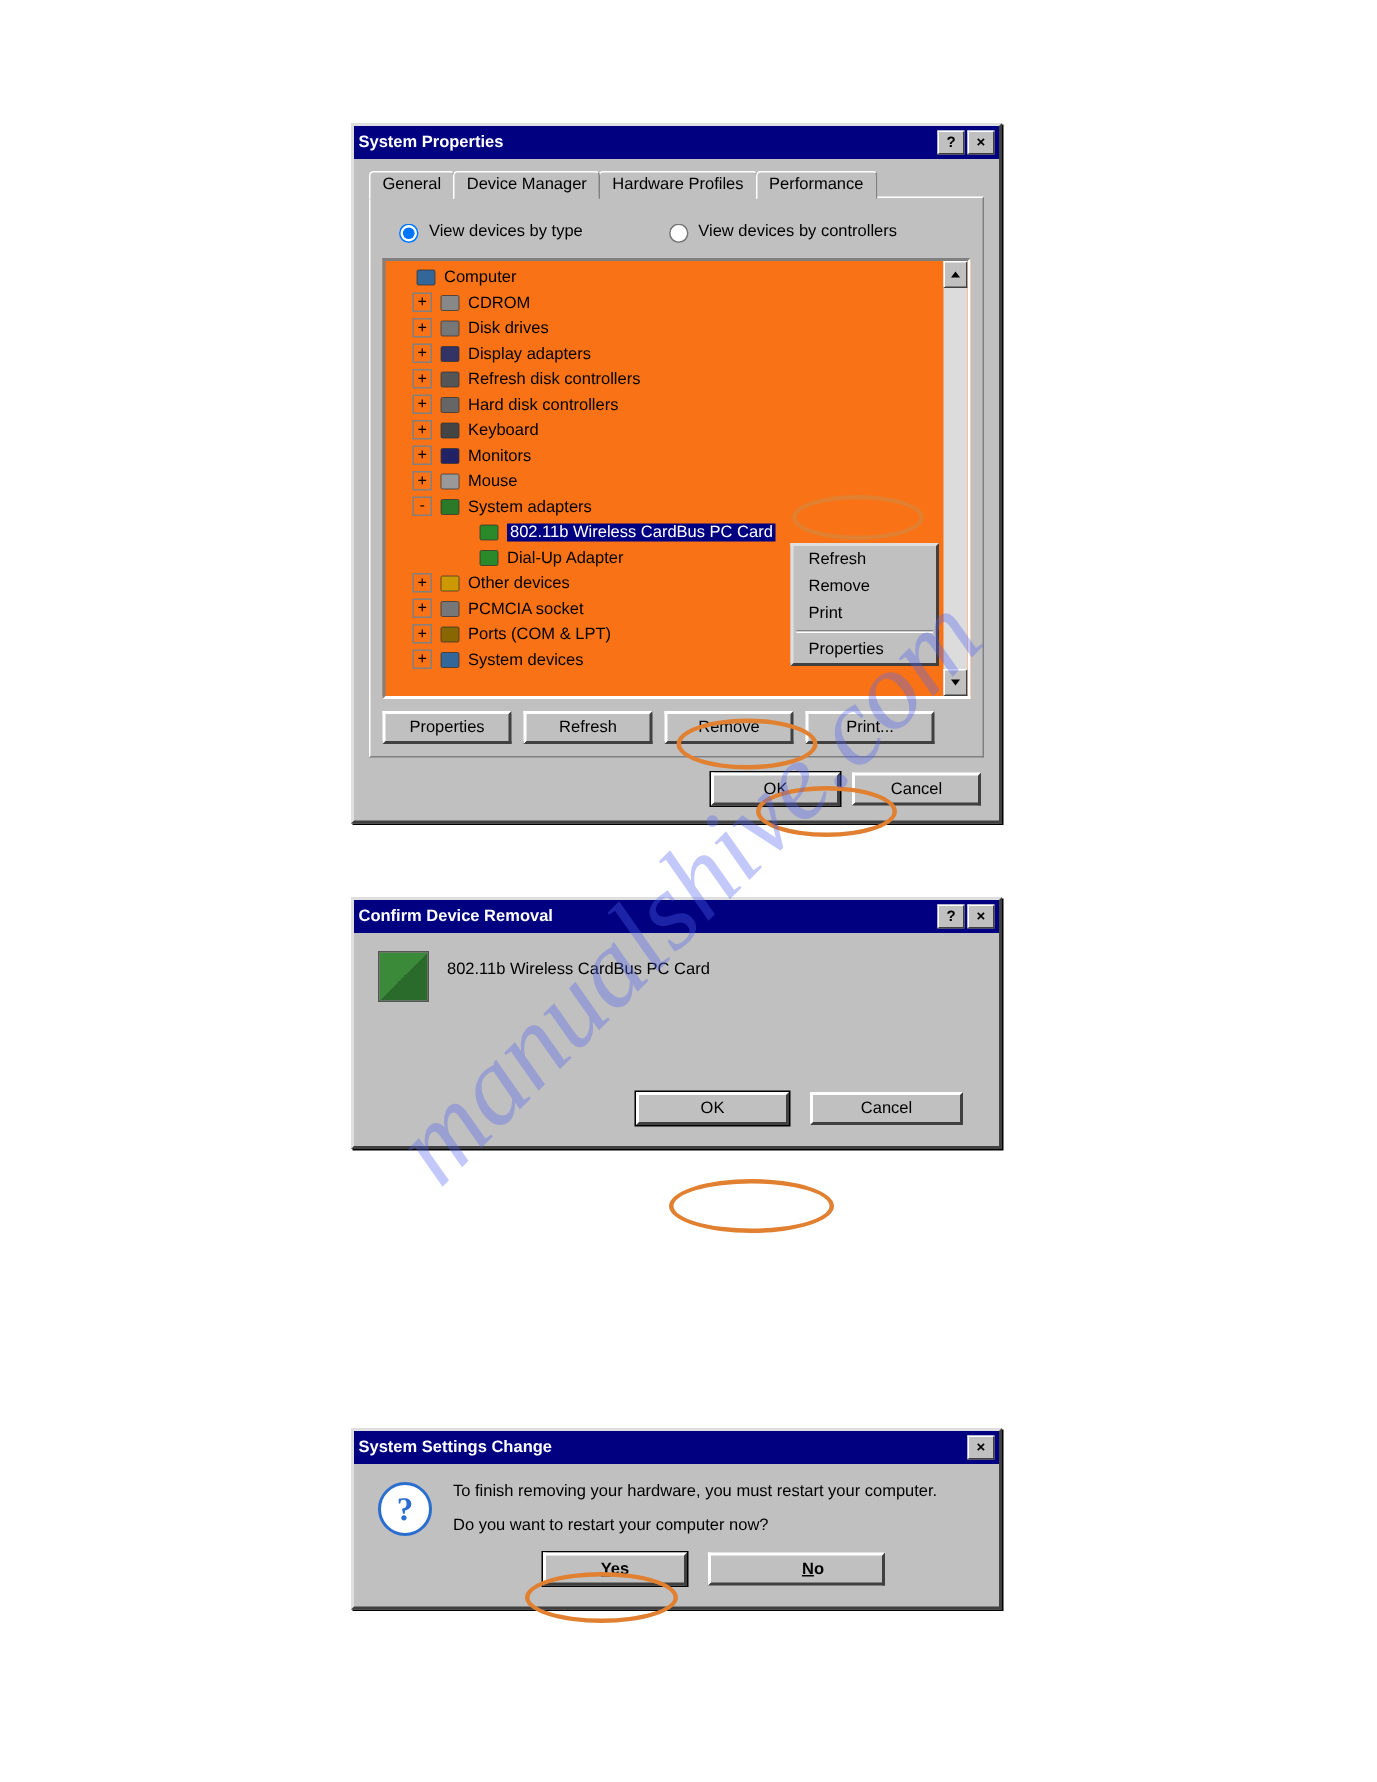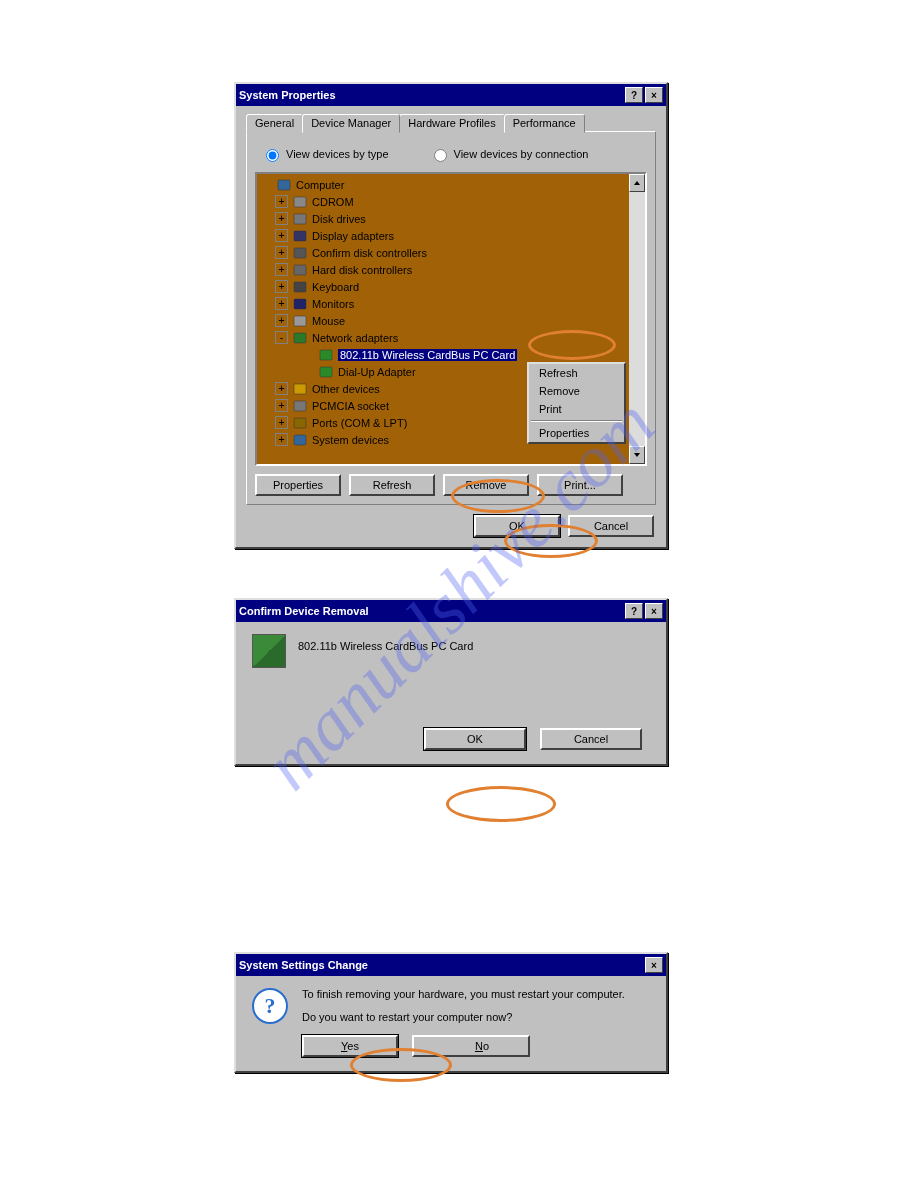--- a/index.html
+++ b/index.html
@@ -75,24 +75,24 @@
     border-bottom: 1px solid #c0c0c0;
     z-index: 2;
     position: relative;
     padding-bottom: 3px;
   }
   .tab-panel {
     border: 1px solid;
     border-color: #fff #808080 #808080 #fff;
     padding: 10px 8px 8px 8px;
   }
-  .radio-row { display: flex; gap: 40px; padding: 4px 6px 10px 6px; }
+  .radio-row { display: flex; gap: 52px; padding: 4px 6px 10px 6px; }
   .radio-row label { display: flex; align-items: center; gap: 4px; font-size: 11px; }
   .tree-box {
-    background: #a16207;
+    background: #f97316;
     border: 2px solid;
     border-color: #808080 #fff #fff #808080;
     height: 290px;
     position: relative;
     overflow: hidden;
     font-size: 11px;
   }
   .tree {
     position: absolute; left: 0; top: 0; right: 16px; bottom: 0;
     padding: 2px 0;
@@ -176,21 +176,21 @@
   }
   .btn-row-center { display:flex; gap:14px; justify-content:center; margin-top:24px; }
   .sys-body { display:flex; gap:14px; padding:12px 16px 14px 16px; align-items:flex-start;}
   .q-icon {
     width:32px; height:32px; border-radius:50%;
     background:#fff; border:2px solid #2a6ecf;
     display:flex;align-items:center;justify-content:center;
     color:#2a6ecf; font-size:22px; font-weight:bold; font-family:Georgia,serif;
   }
   .underline-first::first-letter { text-decoration: underline; }
-  .btn-row-center2 { display:flex; gap:14px; justify-content:flex-start; margin-top:12px; }
+  .btn-row-center2 { display:flex; gap:14px; justify-content:center; margin-top:12px;font-weight:bold; }
   svg { display:block; }
 </style>
 </head>
 <body>
 
 <div class="watermark">manualshive.com</div>
 
 <div class="dialog" style="left:234px; top:82px; width:430px;">
   <div class="titlebar">
     <span class="titlebar-text">System Properties</span>
@@ -205,21 +205,21 @@
       <div class="tab">Performance</div>
     </div>
     <div class="tab-panel">
       <div class="radio-row">
         <label>
           <input type="radio" checked="" style="">
           <span>View devices by type</span>
         </label>
         <label>
           <input type="radio" style="">
-          <span>View devices by connection</span>
+          <span>View devices by controllers</span>
         </label>
       </div>
 
       <div class="tree-box">
         <div class="tree" id="device-tree-inner">
             <div class="tree-row">
               <span class="noexp"></span>
               <span class="ticon">
                 <svg width="14" height="12">
                   <rect x="1" y="1" width="12" height="10" rx="1" fill="#336699" stroke="#333" stroke-width="0.5"></rect>
@@ -258,21 +258,21 @@
               <span class="lbl">Display adapters</span>
             </div>
             <div class="tree-row">
               <span class="indent" style="width:14px"></span>
               <span class="expander">+</span>
               <span class="ticon">
                 <svg width="14" height="12">
                   <rect x="1" y="1" width="12" height="10" rx="1" fill="#555" stroke="#333" stroke-width="0.5"></rect>
                 </svg>
               </span>
-              <span class="lbl">Confirm disk controllers</span>
+              <span class="lbl">Refresh disk controllers</span>
             </div>
             <div class="tree-row">
               <span class="indent" style="width:14px"></span>
               <span class="expander">+</span>
               <span class="ticon">
                 <svg width="14" height="12">
                   <rect x="1" y="1" width="12" height="10" rx="1" fill="#666" stroke="#333" stroke-width="0.5"></rect>
                 </svg>
               </span>
               <span class="lbl">Hard disk controllers</span>
@@ -308,21 +308,21 @@
               <span class="lbl">Mouse</span>
             </div>
             <div class="tree-row">
               <span class="indent" style="width:14px"></span>
               <span class="expander">-</span>
               <span class="ticon">
                 <svg width="14" height="12">
                   <rect x="1" y="1" width="12" height="10" rx="1" fill="#2a7a2a" stroke="#333" stroke-width="0.5"></rect>
                 </svg>
               </span>
-              <span class="lbl">Network adapters</span>
+              <span class="lbl">System adapters</span>
             </div>
             <div class="tree-row">
               <span class="indent" style="width:42px"></span>
               <span class="noexp"></span>
               <span class="ticon">
                 <svg width="14" height="12">
                   <rect x="1" y="1" width="12" height="10" rx="1" fill="#2a8a2a" stroke="#333" stroke-width="0.5"></rect>
                 </svg>
               </span>
               <span class="lbl selected">802.11b Wireless CardBus PC Card</span>

